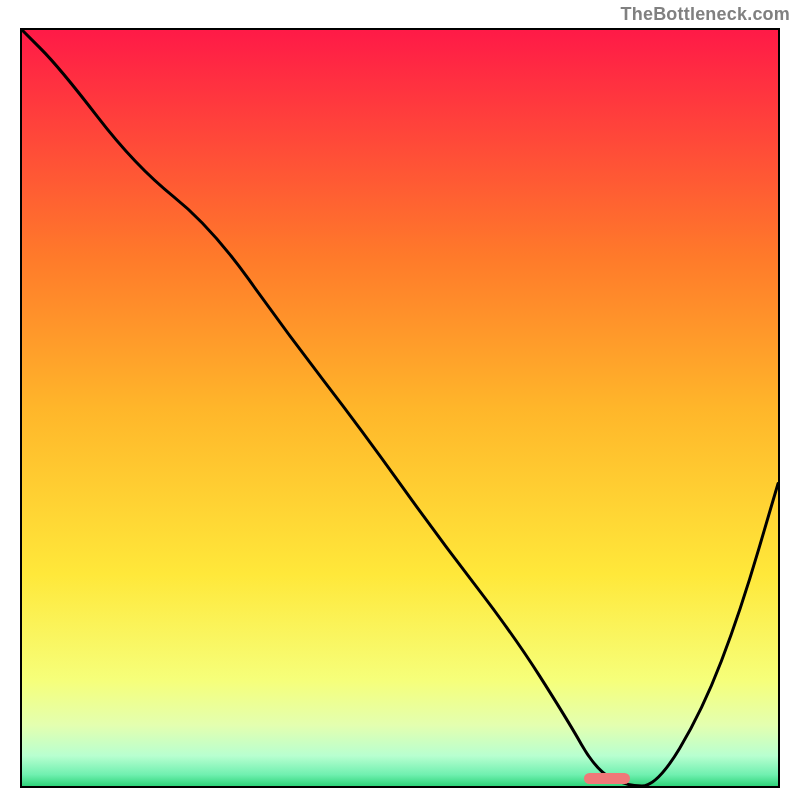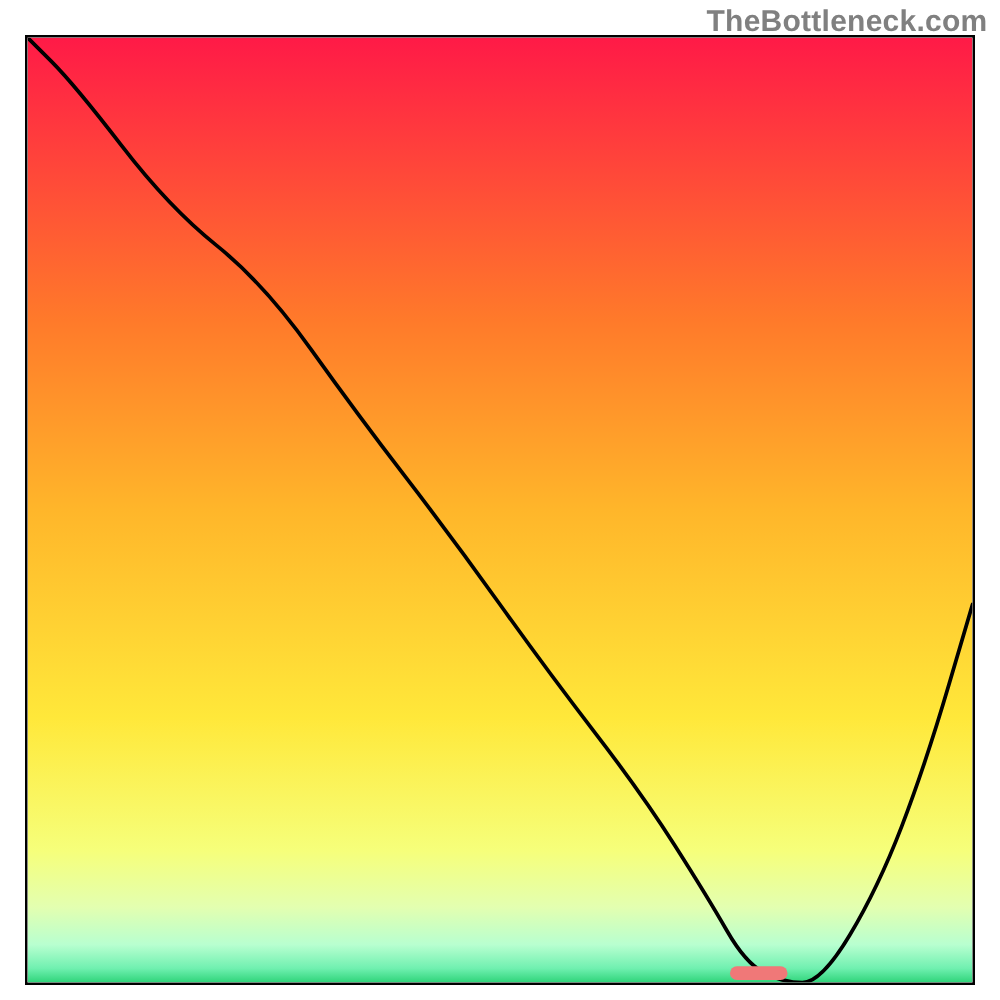--- a/index.html
+++ b/index.html
@@ -14,21 +14,21 @@
   .canvas {
     position: relative;
     width: 800px;
     height: 800px;
   }
   .watermark {
     position: absolute;
     top: 4px;
     right: 10px;
     color: #808080;
-    font-size: 24px;
+    font-size: 18px;
     font-weight: 600;
     letter-spacing: 0.2px;
     user-select: none;
   }
   .plotarea {
     position: absolute;
     left: 20px;
     top: 28px;
     width: 760px;
     height: 760px;

